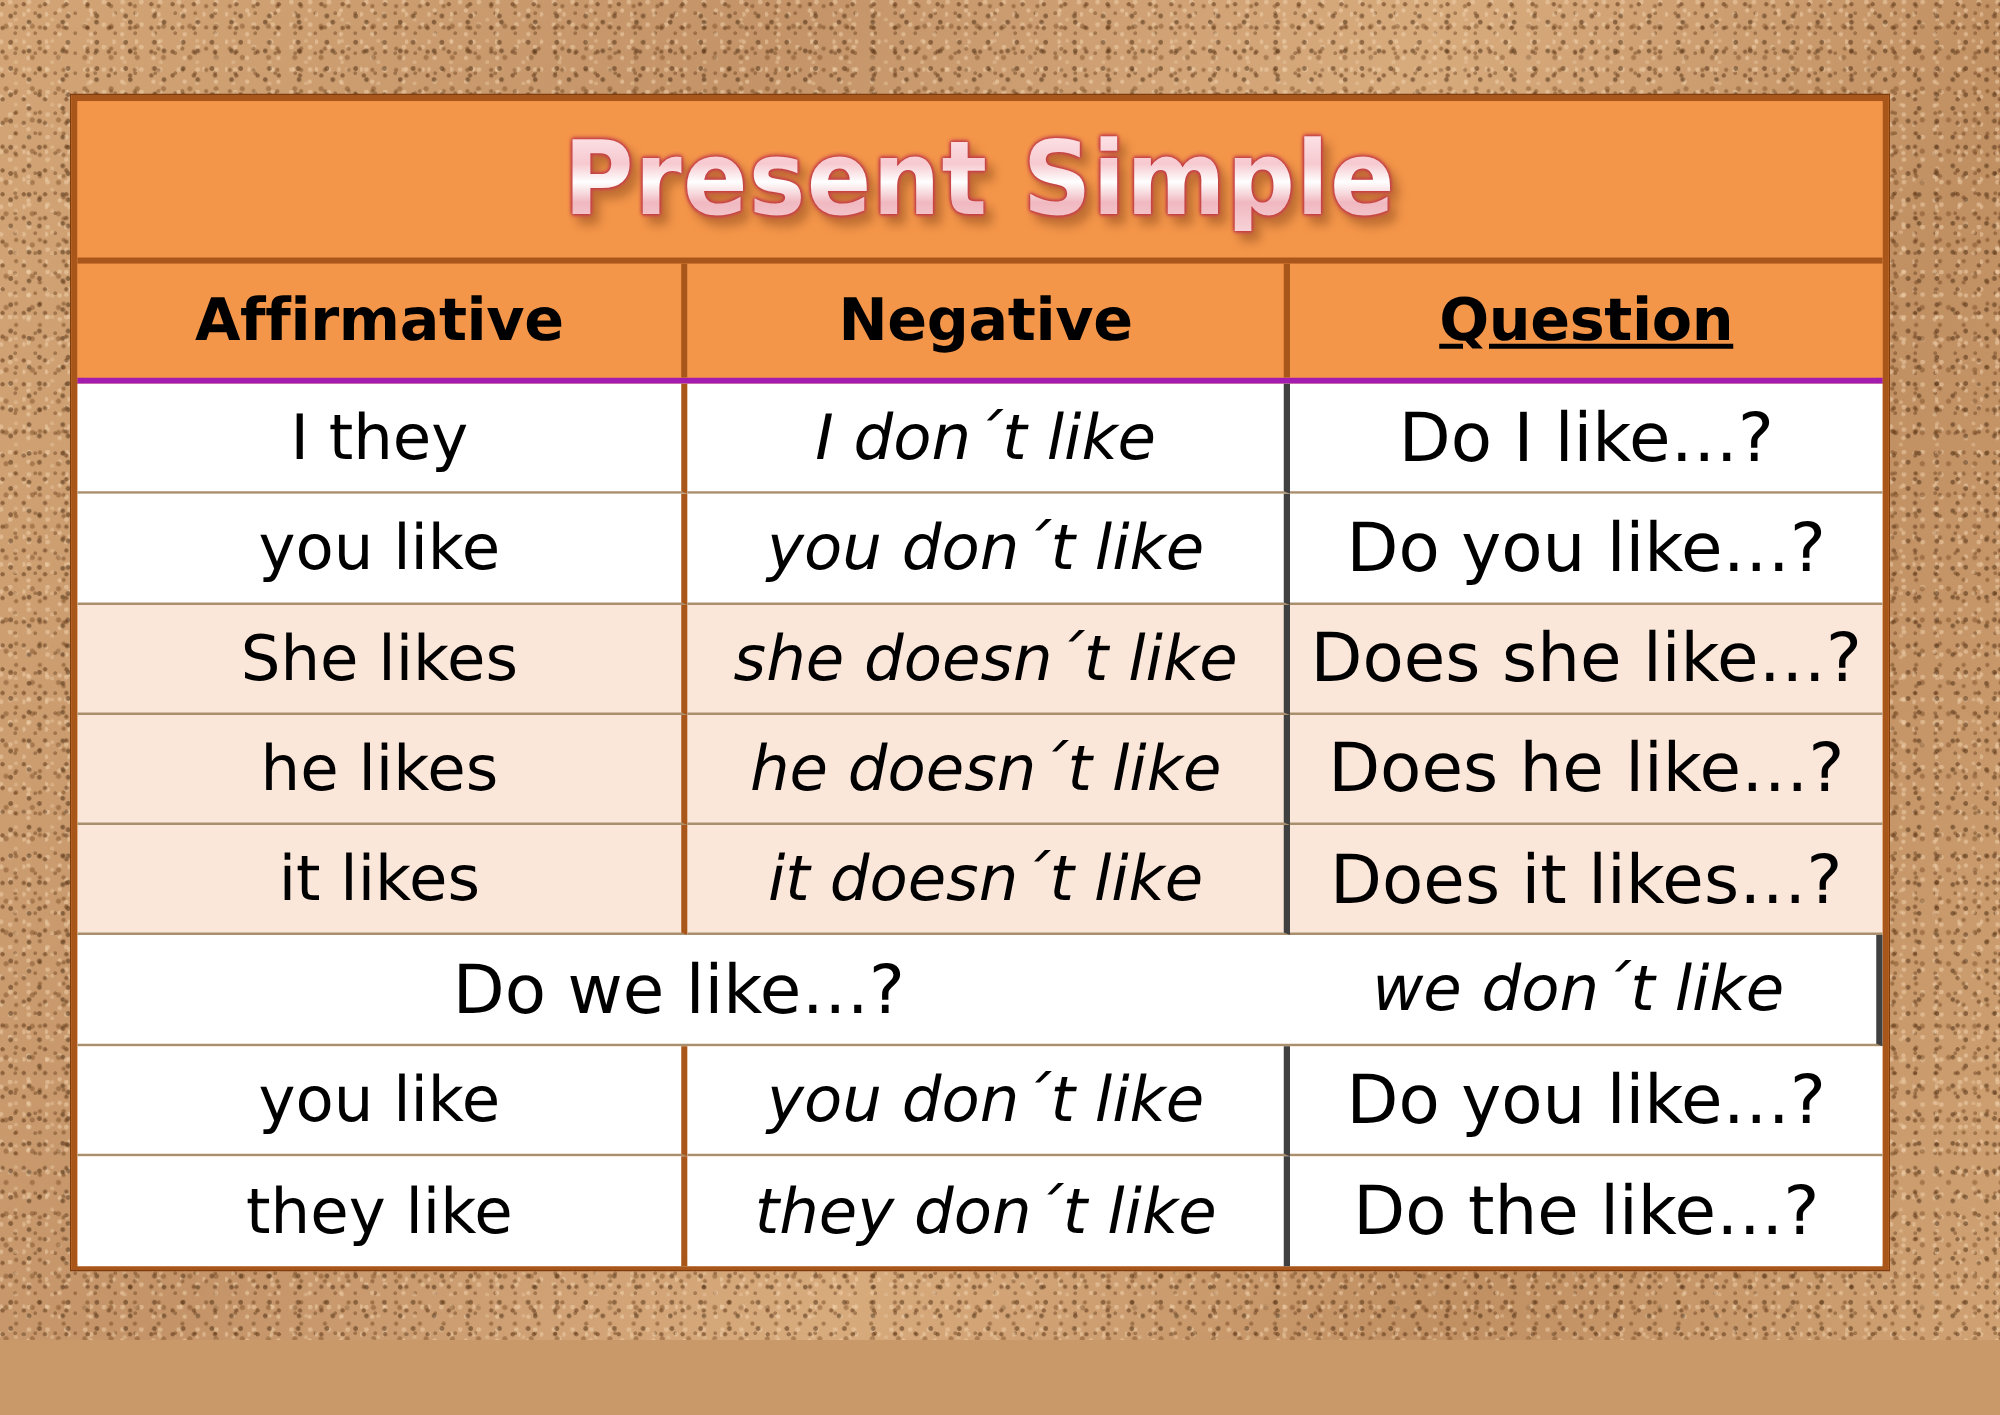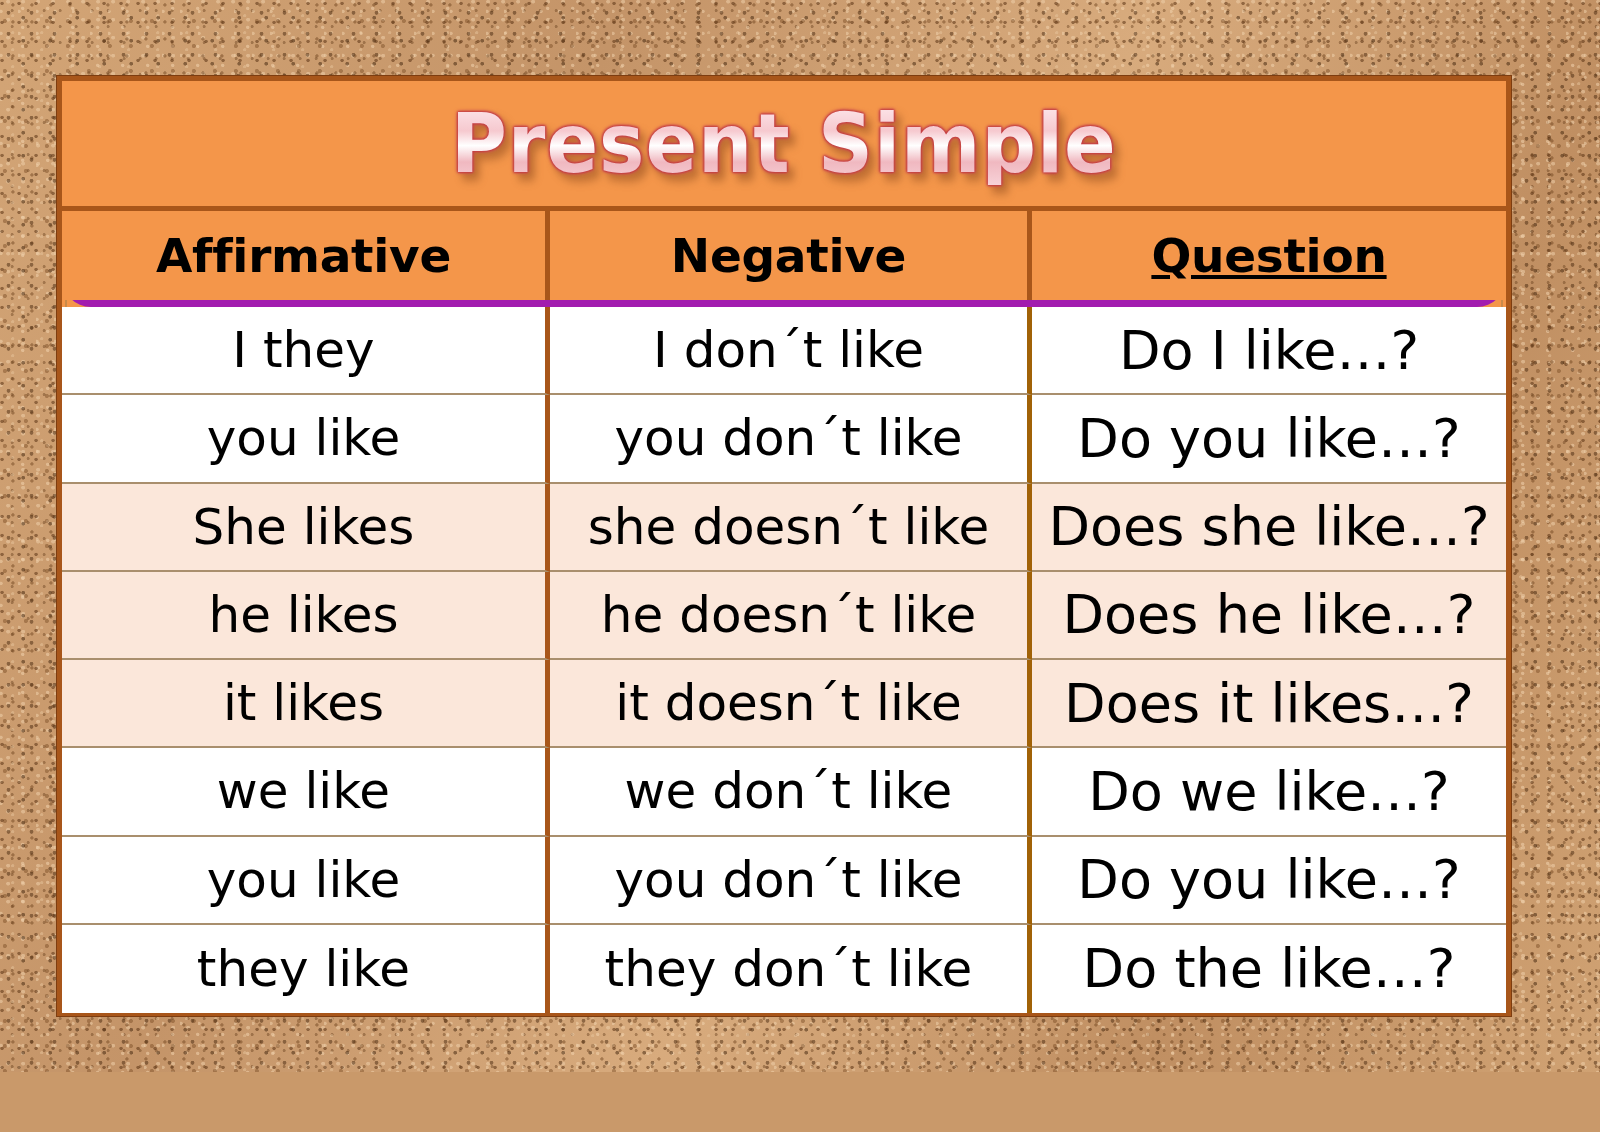--- a/index.html
+++ b/index.html
@@ -94,22 +94,21 @@
 
   
   #header-row {
     position: absolute;
     left: 0;
     top: 130px;
     width: 100%;
     height: 96px;
     display: flex;
     box-sizing: border-box;
-    border-bottom: 7px solid #a21caf;
-    border-radius: 29px;
+    border-bottom: 5px solid #a21caf;
   }
   .hcell {
     background: #f4964a;
     display: flex;
     align-items: center;
     justify-content: center;
     box-sizing: border-box;
     font-family: "DejaVu Sans", sans-serif;
     font-weight: bold;
     font-size: 47px;
@@ -140,21 +139,21 @@
     justify-content: center;
     font-family: "DejaVu Sans", sans-serif;
     font-weight: normal;
     color: #000000;
     white-space: nowrap;
     overflow: hidden;
     border-bottom: 2px solid #a98f6d;
   }
   .brow:last-child .bcell { border-bottom: none; }
   .bcell.c0 { width: 488px; border-right: 5px solid #a8561a; font-size: 50px; }
-  .bcell.c1 { width: 482px; border-right: 5px solid #a16207; font-size: 50px; }
+  .bcell.c1 { width: 482px; border-right: 5px solid #404040; font-size: 50px; font-style: italic; }
   .bcell.c2 { flex: 1 1 auto; font-size: 54px; }
 
   .shade-white .bcell { background: #ffffff; }
   .shade-peach .bcell { background: #fbe7da; }
 </style>
 </head>
 <body>
 
 <div id="board">
 
@@ -197,23 +196,22 @@
         <div class="bcell c2">Does he like…?</div>
       </div>
 
       <div class="brow shade-peach">
         <div class="bcell c0">it likes</div>
         <div class="bcell c1">it doesn´t like</div>
         <div class="bcell c2">Does it likes…?</div>
       </div>
 
       <div class="brow shade-white">
-        <div class="bcell c0">we like</div>
+        <div class="bcell c2">Do we like…?</div>
         <div class="bcell c1">we don´t like</div>
-        <div class="bcell c2">Do we like…?</div>
       </div>
 
       <div class="brow shade-white">
         <div class="bcell c0">you like</div>
         <div class="bcell c1">you don´t like</div>
         <div class="bcell c2">Do you like…?</div>
       </div>
 
       <div class="brow shade-white">
         <div class="bcell c0">they like</div>

